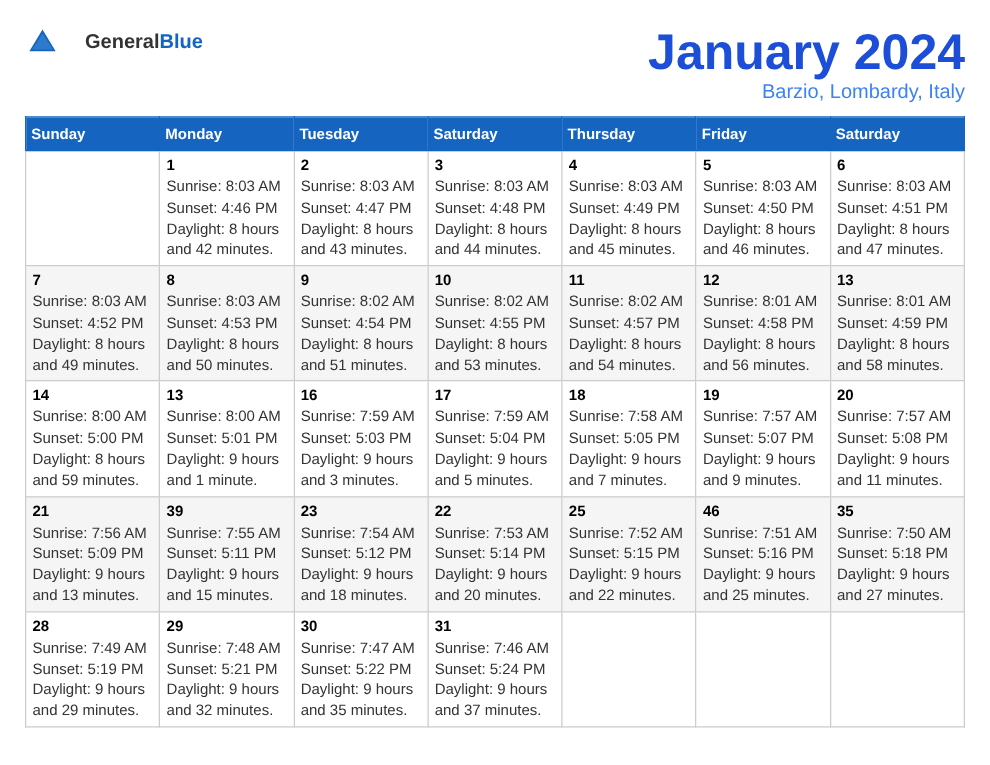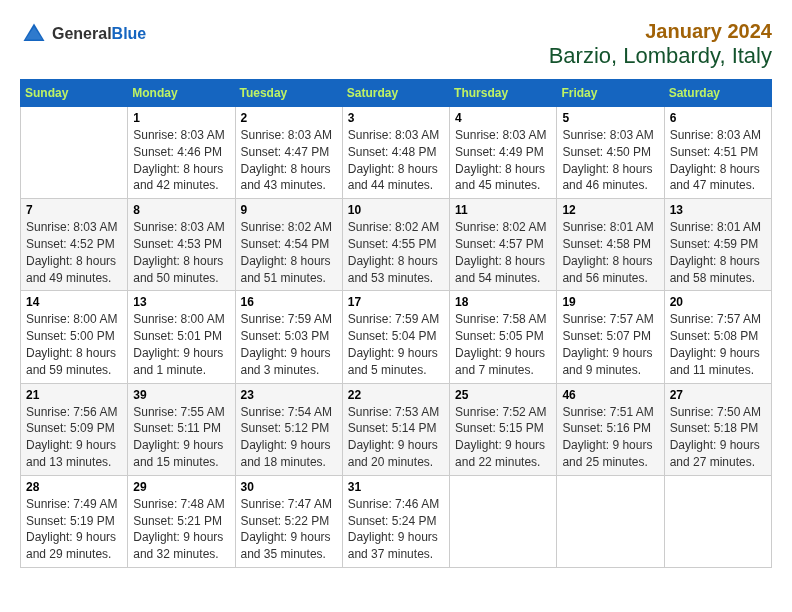--- a/index.html
+++ b/index.html
@@ -12,46 +12,46 @@
     }
     .header-section {
       display: flex;
       justify-content: space-between;
       align-items: flex-start;
       margin-bottom: 10px;
     }
     .logo {
       display: flex;
       align-items: center;
-      gap: 4px;
+      gap: 20px;
     }
     .logo-icon {
       width: 28px;
       height: 28px;
     }
     .title-section {
       text-align: right;
     }
     .month-title {
-      font-size: 20px;
+      font-size: 40px;
       font-weight: bold;
-      color: #a16207;
+      color: #1d4ed8;
     }
     .location-title {
-      font-size: 22px;
-      color: #14532d;
+      font-size: 16px;
+      color: #3b82f6;
     }
     .calendar-table {
       width: 100%;
       border-collapse: collapse;
       font-size: 11px;
     }
     .calendar-table thead tr th {
       background-color: #1565c0;
-      color: #bef264;
+      color: #ffffff;
       padding: 6px 4px;
       text-align: left;
       font-size: 12px;
       border: 1px solid #1565c0;
     }
     .calendar-table tbody tr td {
       border: 1px solid #ccc;
       vertical-align: top;
       padding: 4px 5px;
       min-height: 80px;
@@ -216,21 +216,21 @@
         </td>
         <td>
           <span class="day-number">25</span>
           <div class="day-info">Sunrise: 7:52 AM<br>Sunset: 5:15 PM<br><span style="font-weight: normal;">Daylight: 9 hours</span><br>and 22 minutes.</div>
         </td>
         <td>
           <span class="day-number">46</span>
           <div class="day-info">Sunrise: 7:51 AM<br>Sunset: 5:16 PM<br><span style="font-weight: normal;">Daylight: 9 hours</span><br>and 25 minutes.</div>
         </td>
         <td>
-          <span class="day-number">27</span>
+          <span class="day-number">35</span>
           <div class="day-info">Sunrise: 7:50 AM<br>Sunset: 5:18 PM<br><span style="font-weight: normal;">Daylight: 9 hours</span><br>and 27 minutes.</div>
         </td>
       </tr>
       <tr>
         <td>
           <span class="day-number">28</span>
           <div class="day-info">Sunrise: 7:49 AM<br>Sunset: 5:19 PM<br><span style="font-weight: normal;">Daylight: 9 hours</span><br>and 29 minutes.</div>
         </td>
         <td>
           <span class="day-number">29</span>

